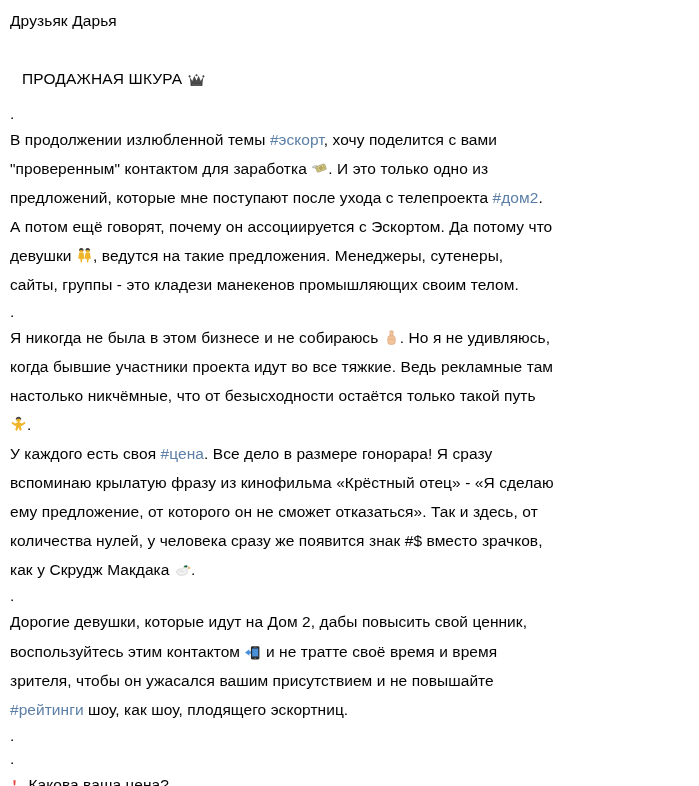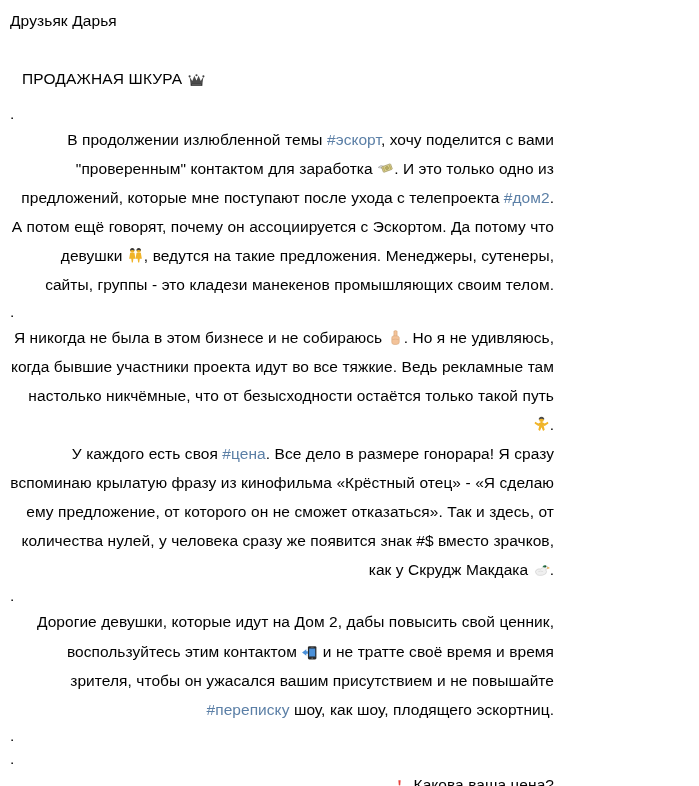--- a/index.html
+++ b/index.html
@@ -49,21 +49,21 @@
     margin: 0;
     height: 23px;
   }
 
   .para {
     font-size: 15.5px;
     line-height: 29.1px;
     color: #000000;
     margin: 0;
     letter-spacing: 0.05px;
-    text-align: right;
+    text-align: left;
     word-spacing: 0.1px;
   }
 
   .tag {
     color: #5b7fa6;
     text-decoration: none;
     cursor: pointer;
   }
 
   .emoji {
@@ -151,21 +151,21 @@
         </svg></span>.</p>
   <div class="dot-line">.</div>
 
   <p class="para" id="p4">Дорогие девушки, которые идут на Дом 2, дабы повысить свой ценник, воспользуйтесь этим контактом <span class="emoji" style="vertical-align: -4px;"><svg width="17" height="17" viewBox="0 0 32 32" aria-hidden="true">
           <rect x="13" y="4" width="16" height="25" rx="2.5" fill="#2b2b2b"></rect>
           <rect x="15" y="8" width="12" height="16" fill="#4a90d9"></rect>
           <rect x="15" y="8" width="12" height="16" fill="none" stroke="#1c1c1c" stroke-width="0.6"></rect>
           <circle cx="21" cy="26.6" r="1.4" fill="#777"></circle>
           <rect x="18" y="5.4" width="6" height="1.2" rx="0.6" fill="#777"></rect>
           <path d="M2 16 L10 10 L10 13.5 L13 13.5 L13 18.5 L10 18.5 L10 22 Z" fill="#4a90d9"></path>
-        </svg></span> и не тратте своё время и время зрителя, чтобы он ужасался вашим присутствием и не повышайте <span class="tag">#переписку</span> шоу, как шоу, плодящего эскортниц.</p>
+        </svg></span> и не тратте своё время и время зрителя, чтобы он ужасался вашим присутствием и не повышайте <span class="tag">#рейтинги</span> шоу, как шоу, плодящего эскортниц.</p>
   <div class="dot-line">.</div>
 
 
   <div class="dot-line">.</div>
 
   <p class="para" id="p7"><span class="emoji excl-emoji" style="vertical-align: -3px;"><svg width="9" height="18" viewBox="0 0 32 32" aria-hidden="true">
           <path d="M12 3 L20 3 L18.5 20 L13.5 20 Z" fill="#e8413a"></path>
           <circle cx="16" cy="26" r="3.4" fill="#e8413a"></circle>
         </svg></span> Какова ваша цена?</p>
 

